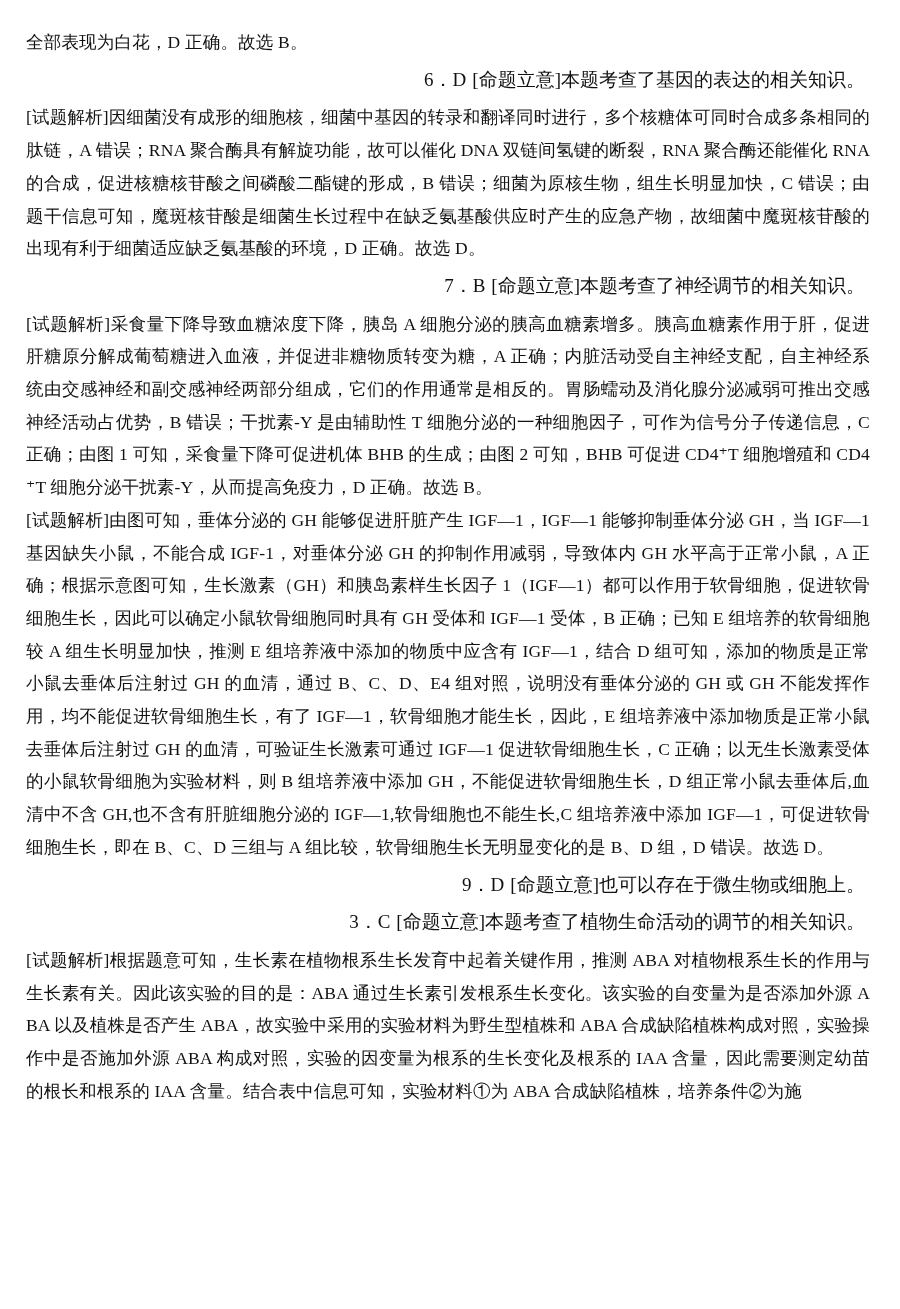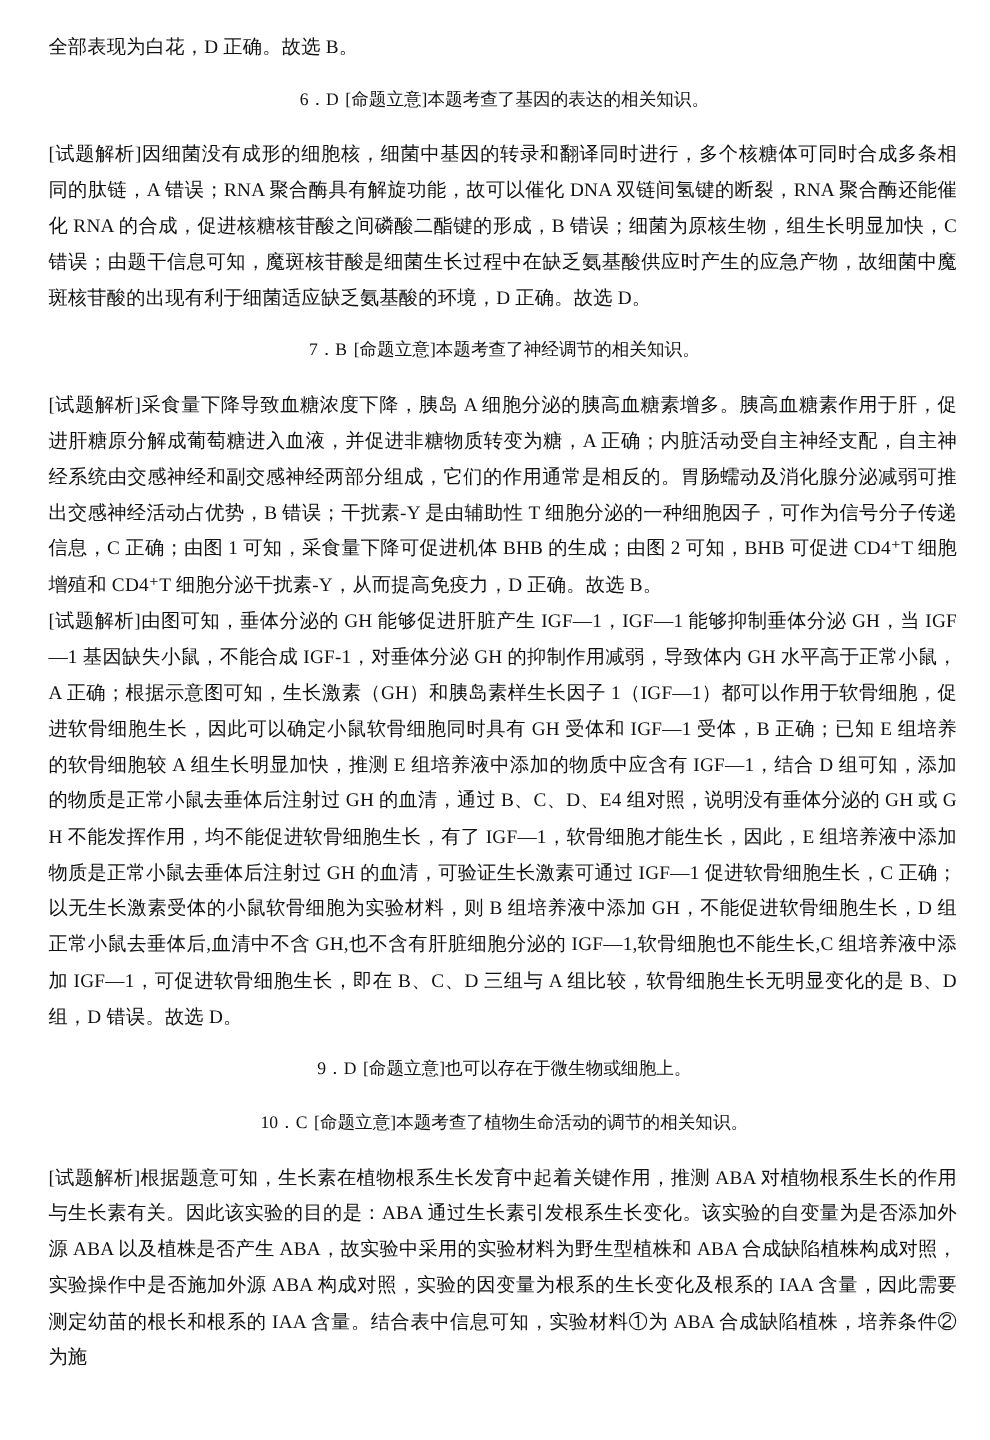--- a/index.html
+++ b/index.html
@@ -11,38 +11,38 @@
     width: 900px;
     height: 1309px;
     overflow: hidden;
     font-family: "Liberation Serif", "DejaVu Serif", serif;
     color: #111111;
   }
   .page {
     box-sizing: border-box;
     width: 900px;
     height: 1309px;
-    padding: 26px 30px 20px 44px;
+    padding: 26px 30px 20px 26px;
     background: #ffffff;
   }
   .para {
     margin: 0;
     font-size: 17.5px;
     line-height: 32.7px;
     text-align: justify;
     text-justify: inter-character;
     word-break: break-all;
     letter-spacing: 0.2px;
   }
   .header-line {
-    margin: 16px;
+    margin: 5px;
     padding-left: 3px;
-    font-size: 16px;
+    font-size: 19px;
     line-height: 32.7px;
-    text-align: center;
+    text-align: right;
   }
   .num-answer {
     margin-right: 6px;
   }
   .bracket-label {
     
   }
 </style>
 </head>
 <body>
@@ -63,17 +63,17 @@
 
   <div>
     <p class="para"><span class="bracket-label">[试题解析]</span><span>由图可知，垂体分泌的 GH 能够促进肝脏产生 IGF—1，IGF—1 能够抑制垂体分泌 GH，当 IGF—1 基因缺失小鼠，不能合成 IGF-1，对垂体分泌 GH 的抑制作用减弱，导致体内 GH 水平高于正常小鼠，A 正确；根据示意图可知，生长激素（GH）和胰岛素样生长因子 1（IGF—1）都可以作用于软骨细胞，促进软骨细胞生长，因此可以确定小鼠软骨细胞同时具有 GH 受体和 IGF—1 受体，B 正确；已知 E 组培养的软骨细胞较 A 组生长明显加快，推测 E 组培养液中添加的物质中应含有 IGF—1，结合 D 组可知，添加的物质是正常小鼠去垂体后注射过 GH 的血清，通过 B、C、D、E4 组对照，说明没有垂体分泌的 GH 或 GH 不能发挥作用，均不能促进软骨细胞生长，有了 IGF—1，软骨细胞才能生长，因此，E 组培养液中添加物质是正常小鼠去垂体后注射过 GH 的血清，可验证生长激素可通过 IGF—1 促进软骨细胞生长，C 正确；以无生长激素受体的小鼠软骨细胞为实验材料，则 B 组培养液中添加 GH，不能促进软骨细胞生长，D 组正常小鼠去垂体后,血清中不含 GH,也不含有肝脏细胞分泌的 IGF—1,软骨细胞也不能生长,C 组培养液中添加 IGF—1，可促进软骨细胞生长，即在 B、C、D 三组与 A 组比较，软骨细胞生长无明显变化的是 B、D 组，D 错误。故选 D。</span></p>
   </div>
 
   <div>
     <p class="header-line"><span class="num-answer">9．D</span><span class="bracket-label">[命题立意]</span><span>也可以存在于微生物或细胞上。</span></p>
   </div>
 
   <div>
-    <p class="header-line"><span class="num-answer">10．C</span><span class="bracket-label">[命题立意]</span><span>本题考查了植物生命活动的调节的相关知识。</span></p>
+    <p class="header-line"><span class="num-answer">3．C</span><span class="bracket-label">[命题立意]</span><span>本题考查了植物生命活动的调节的相关知识。</span></p>
     <p class="para"><span class="bracket-label">[试题解析]</span><span>根据题意可知，生长素在植物根系生长发育中起着关键作用，推测 ABA 对植物根系生长的作用与生长素有关。因此该实验的目的是：ABA 通过生长素引发根系生长变化。该实验的自变量为是否添加外源 ABA 以及植株是否产生 ABA，故实验中采用的实验材料为野生型植株和 ABA 合成缺陷植株构成对照，实验操作中是否施加外源 ABA 构成对照，实验的因变量为根系的生长变化及根系的 IAA 含量，因此需要测定幼苗的根长和根系的 IAA 含量。结合表中信息可知，实验材料①为 ABA 合成缺陷植株，培养条件②为施</span></p>
   </div>
 
 </div>
 
 </body></html>

